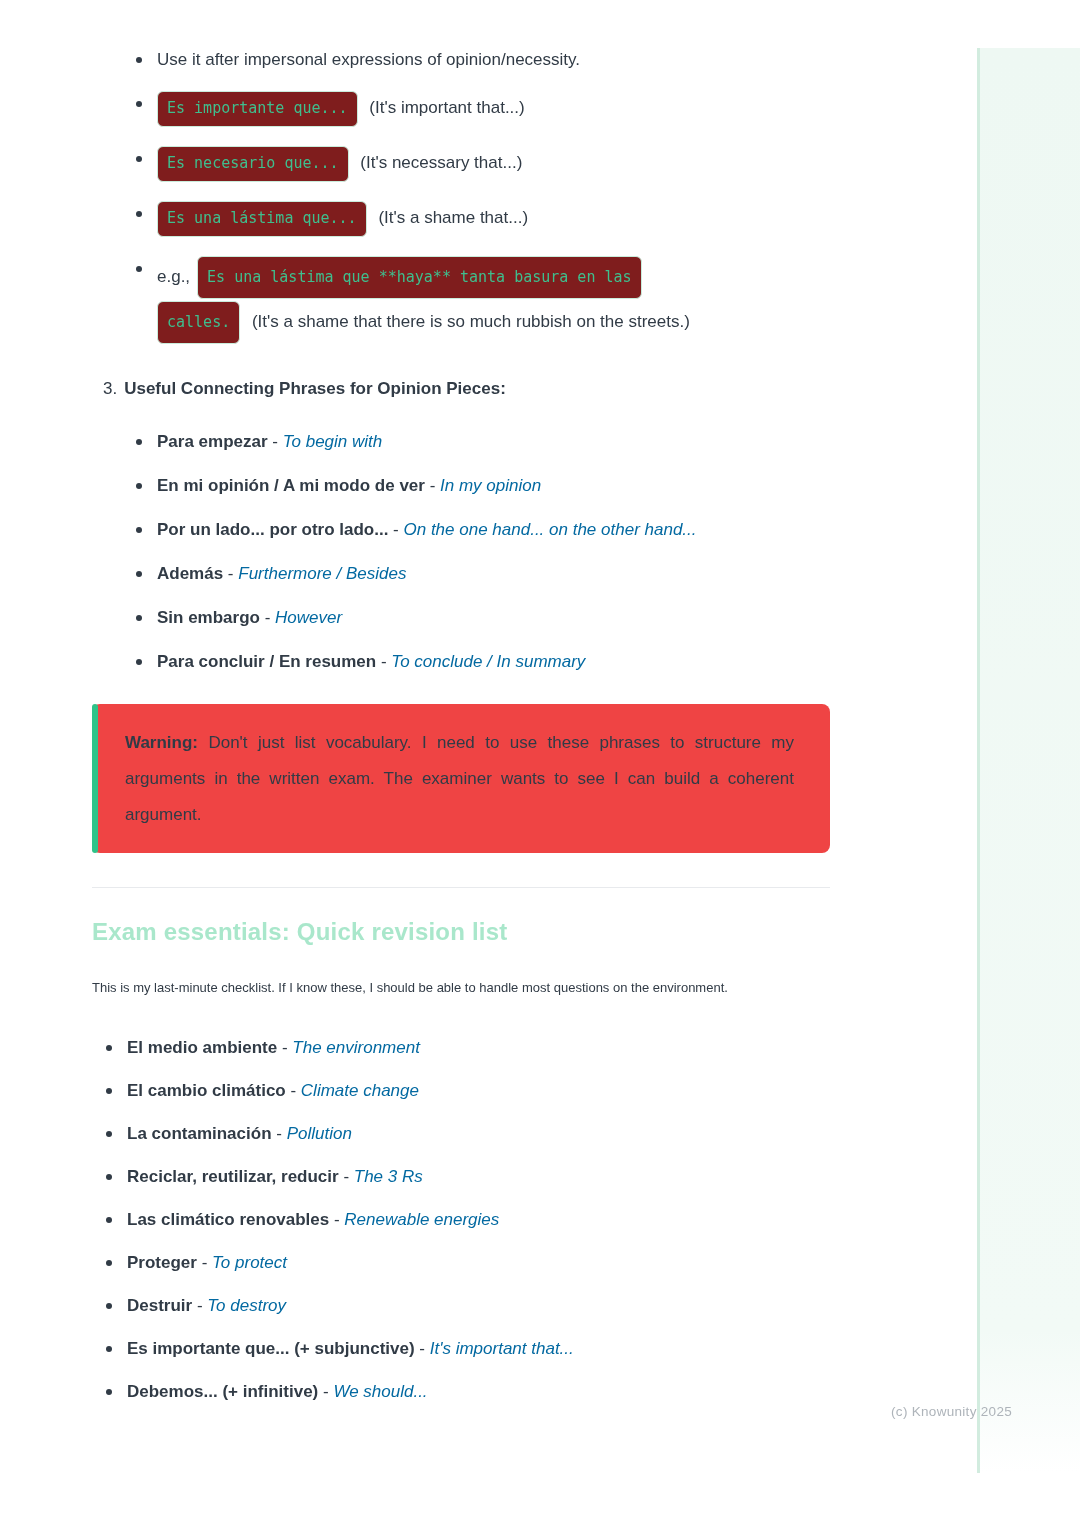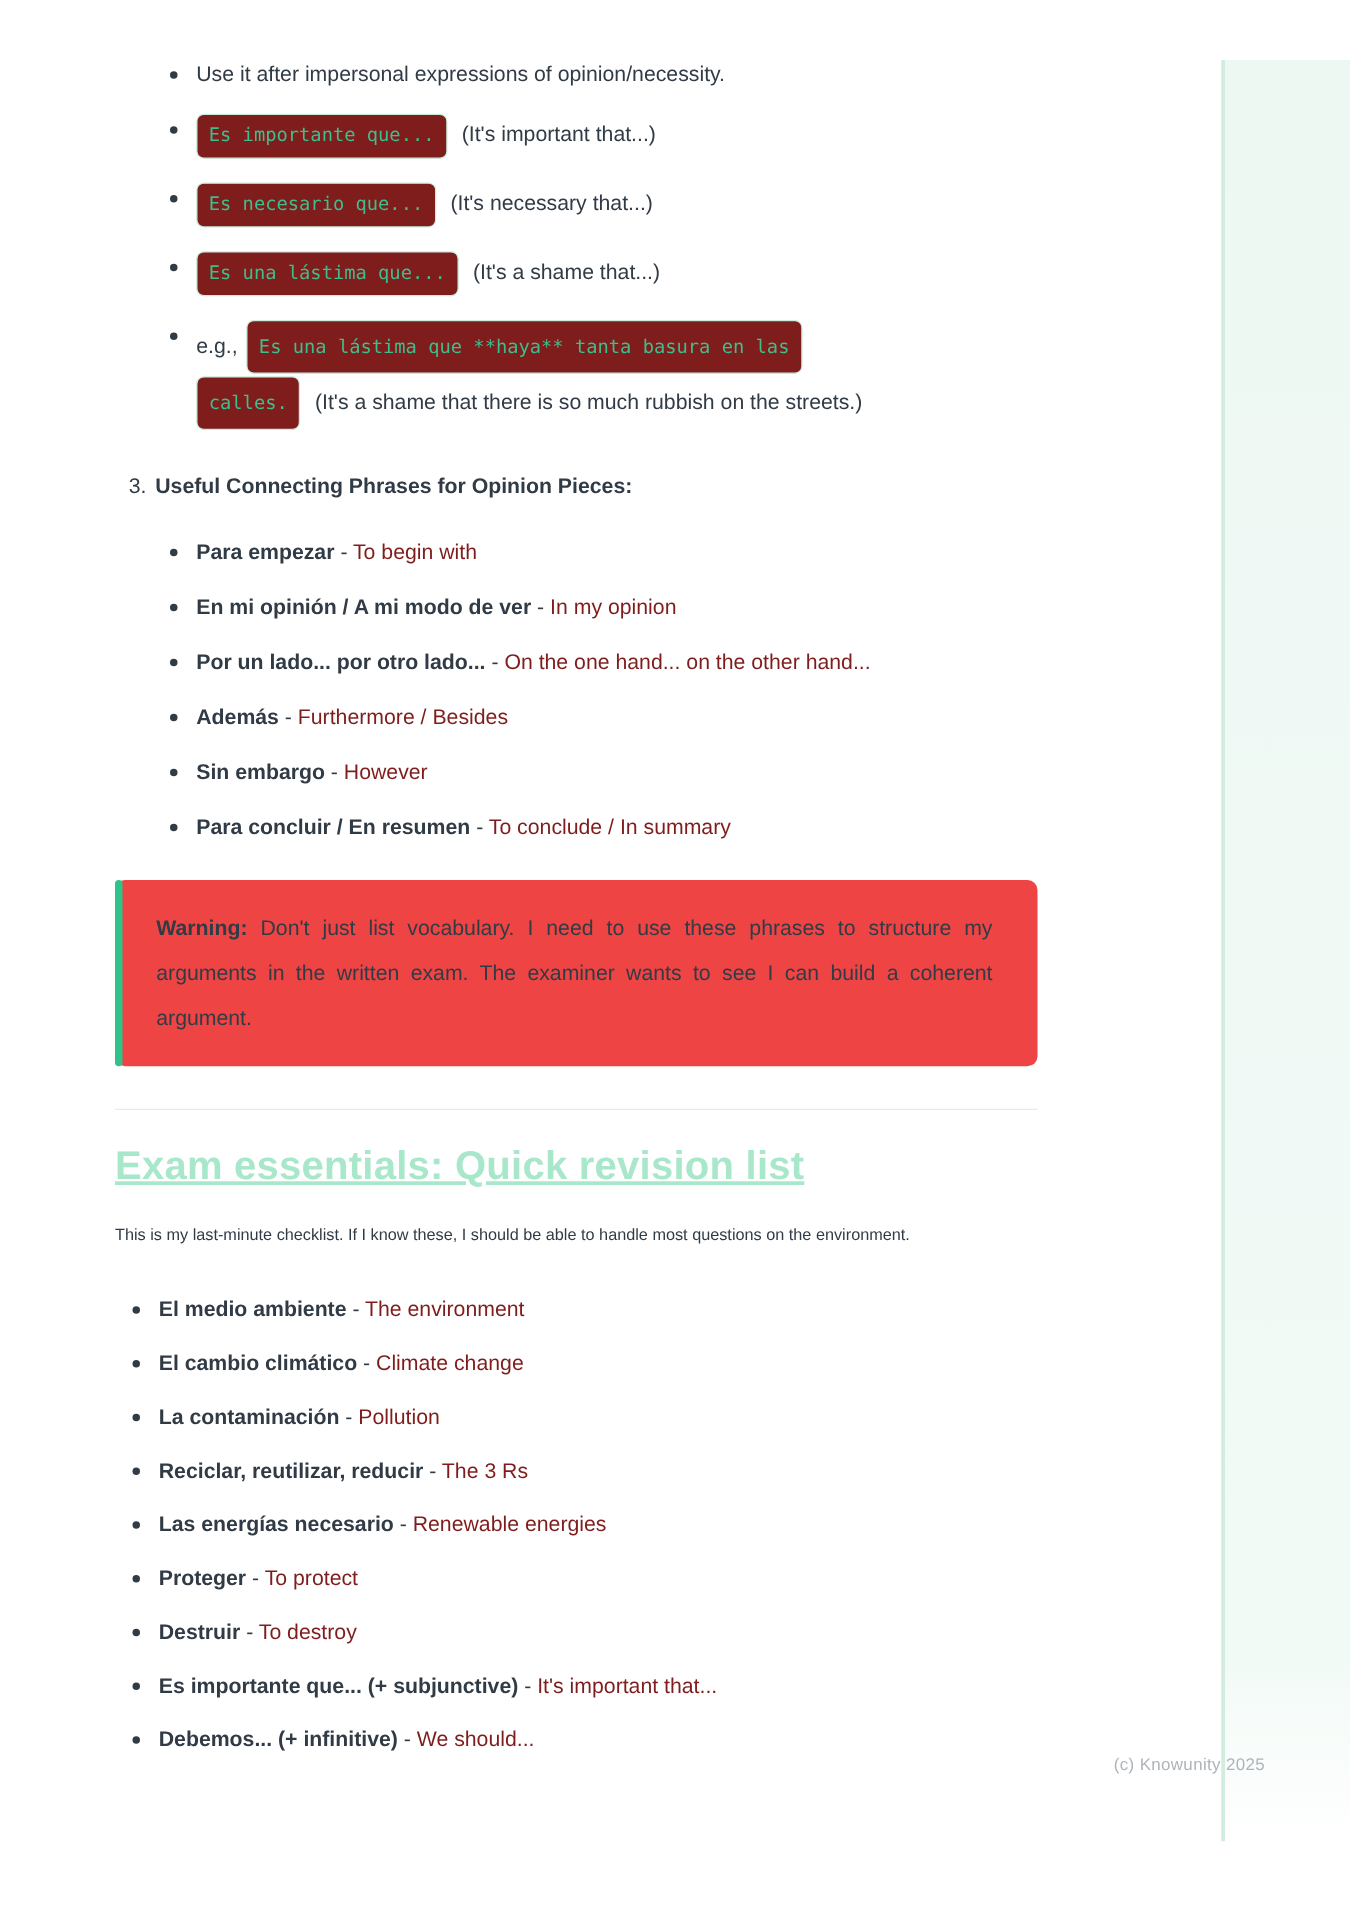--- a/index.html
+++ b/index.html
@@ -13,21 +13,21 @@
   .content{position:absolute;left:92px;top:46px;width:738px;}
 
   
   ul.blist{list-style:none;margin:0;padding:0;}
   ul.blist li{position:relative;padding-left:22px;font-size:17px;line-height:27px;margin-bottom:17px;color:#313b46;}
   ul.blist li::before{content:"";position:absolute;left:1px;top:11px;width:6px;height:6px;border-radius:50%;background:#313b46;}
   ul.indent-2{margin-left:43px;}
   ul.indent-1{margin-left:13px;}
   ul.blist li.multi{line-height:34px;}
   .term{font-weight:700;}
-  .def{font-weight:400;color:#7f1d1d;}
+  .def{font-weight:400;color:#0369a1;font-style:italic;}
 
   
   .chip{
     font-family:"DejaVu Sans Mono","Liberation Mono",monospace;
     font-size:15px;
     color:#3fbe8d;
     background:#7f1d1d;
     border:1px solid #c9ecdb;
     border-radius:6px;
     padding:3px 9px 4px 9px;
@@ -44,21 +44,21 @@
   .olrow strong{font-weight:700;}
 
   
   .callout{position:relative;background:#ef4444;border-radius:8px;margin-top:29px;padding:21px 36px 20px 33px;}
   .callout .bar{position:absolute;left:0;top:0;bottom:0;width:6px;border-radius:6px;background:#2fc389;}
   .callout p{margin:0;font-size:17px;line-height:36px;text-align:justify;color:#313b46;}
   .callout strong{font-weight:700;}
 
   hr.divider{border:none;border-top:1px solid #e8eaed;margin:34px 0 0 0;}
 
-  h2.h2{margin:27px 0 0 0;font-size:32px;line-height:34px;font-weight:700;color:#a9e7cb;letter-spacing:0.2px;text-decoration:underline;}
+  h2.h2{margin:27px 0 0 0;font-size:24px;line-height:34px;font-weight:700;color:#a9e7cb;letter-spacing:0.2px;}
 
   p.intro{margin:21px 0 0 0;font-size:13px;line-height:36px;text-align:justify;color:#313b46;}
 
   ul.checklist{margin-top:28px;}
   ul.checklist li{margin-bottom:16px;}
 
   .footer{position:absolute;top:1404px;right:68px;font-size:13.5px;color:#aeb4ba;letter-spacing:0.3px;}
 </style>
 </head>
 <body>
@@ -137,21 +137,21 @@
       <li>
         <span class="term">El cambio climático</span><span> - </span><span class="def">Climate change</span>
       </li>
       <li>
         <span class="term">La contaminación</span><span> - </span><span class="def">Pollution</span>
       </li>
       <li>
         <span class="term">Reciclar, reutilizar, reducir</span><span> - </span><span class="def">The 3 Rs</span>
       </li>
       <li>
-        <span class="term">Las energías necesario</span><span> - </span><span class="def">Renewable energies</span>
+        <span class="term">Las climático renovables</span><span> - </span><span class="def">Renewable energies</span>
       </li>
       <li>
         <span class="term">Proteger</span><span> - </span><span class="def">To protect</span>
       </li>
       <li>
         <span class="term">Destruir</span><span> - </span><span class="def">To destroy</span>
       </li>
       <li>
         <span class="term">Es importante que... (+ subjunctive)</span><span> - </span><span class="def">It's important that...</span>
       </li>

